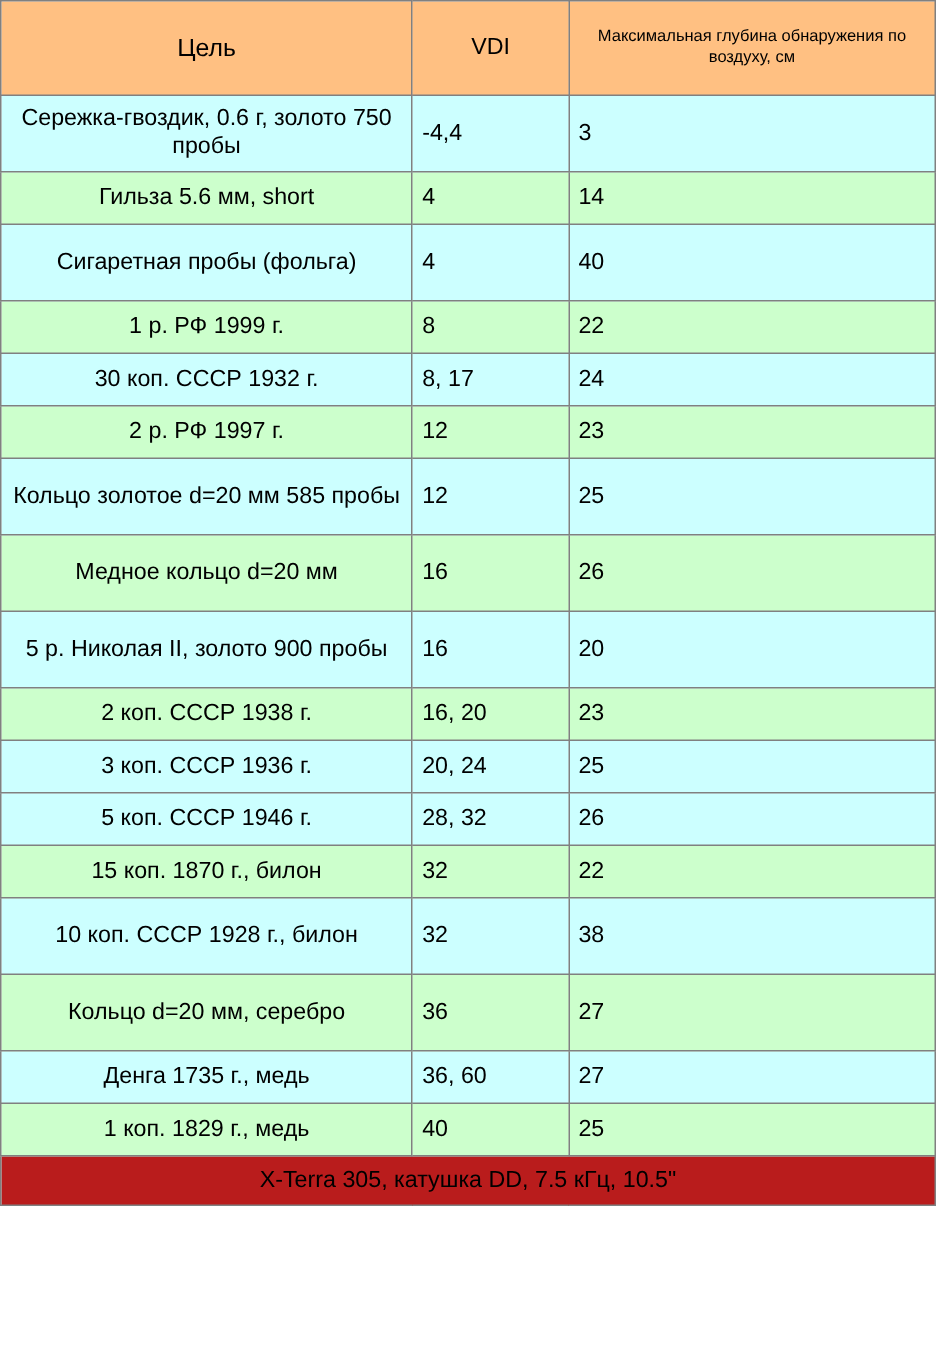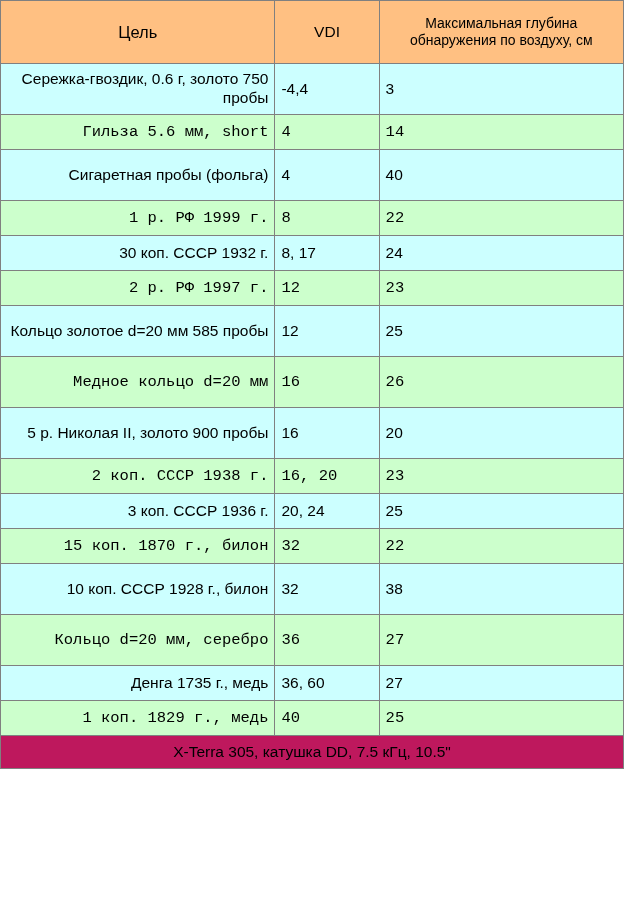--- a/index.html
+++ b/index.html
@@ -36,42 +36,42 @@
   thead th {
     background: #ffc082;
     text-align: center;
     height: 56px;
     font-size: 15.5px;
   }
   thead th.target-head {
     font-size: 16.5px;
   }
   thead th.depth-head {
-    font-size: 14px;
+    font-size: 11px;
     line-height: 1.25;
     padding: 2px 10px;
   }
 
   tbody tr.row-cyan td { background: #ccffff; }
-  tbody tr.row-green td { background: #ccffcc; font-family: Liberation Mono, monospace; }
+  tbody tr.row-green td { background: #ccffcc; }
 
   td.target-cell {
-    text-align: right;
+    text-align: center;
     padding-left: 6px;
   }
   td.vdi-cell,
   td.depth-cell {
     text-align: left;
   }
 
   tr.tall td { height: 44px; }
   tr.short td { height: 28px; }
 
   tfoot td {
-    background: #be185d;
+    background: #b91c1c;
     text-align: center;
     font-size: 15.5px;
     height: 26px;
     padding: 2px 4px;
   }
 </style>
 </head>
 <body>
 
 <table class="depth-table">
@@ -136,20 +136,25 @@
       <tr class="row-green short">
         <td class="target-cell">2 коп. СССР 1938 г.</td>
         <td class="vdi-cell">16, 20</td>
         <td class="depth-cell">23</td>
       </tr>
       <tr class="row-cyan short">
         <td class="target-cell">3 коп. СССР 1936 г.</td>
         <td class="vdi-cell">20, 24</td>
         <td class="depth-cell">25</td>
       </tr>
+      <tr class="row-cyan short">
+        <td class="target-cell">5 коп. СССР 1946 г.</td>
+        <td class="vdi-cell">28, 32</td>
+        <td class="depth-cell">26</td>
+      </tr>
       <tr class="row-green short">
         <td class="target-cell">15 коп. 1870 г., билон</td>
         <td class="vdi-cell">32</td>
         <td class="depth-cell">22</td>
       </tr>
       <tr class="row-cyan tall">
         <td class="target-cell">10 коп. СССР 1928 г., билон</td>
         <td class="vdi-cell">32</td>
         <td class="depth-cell">38</td>
       </tr>

